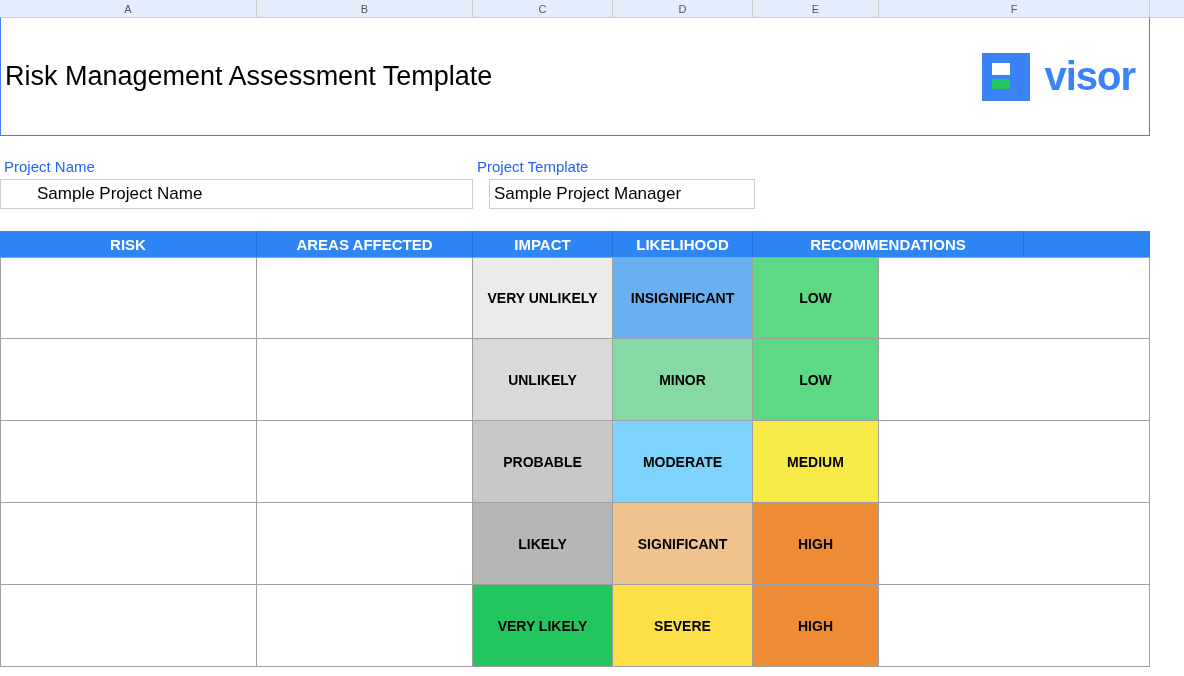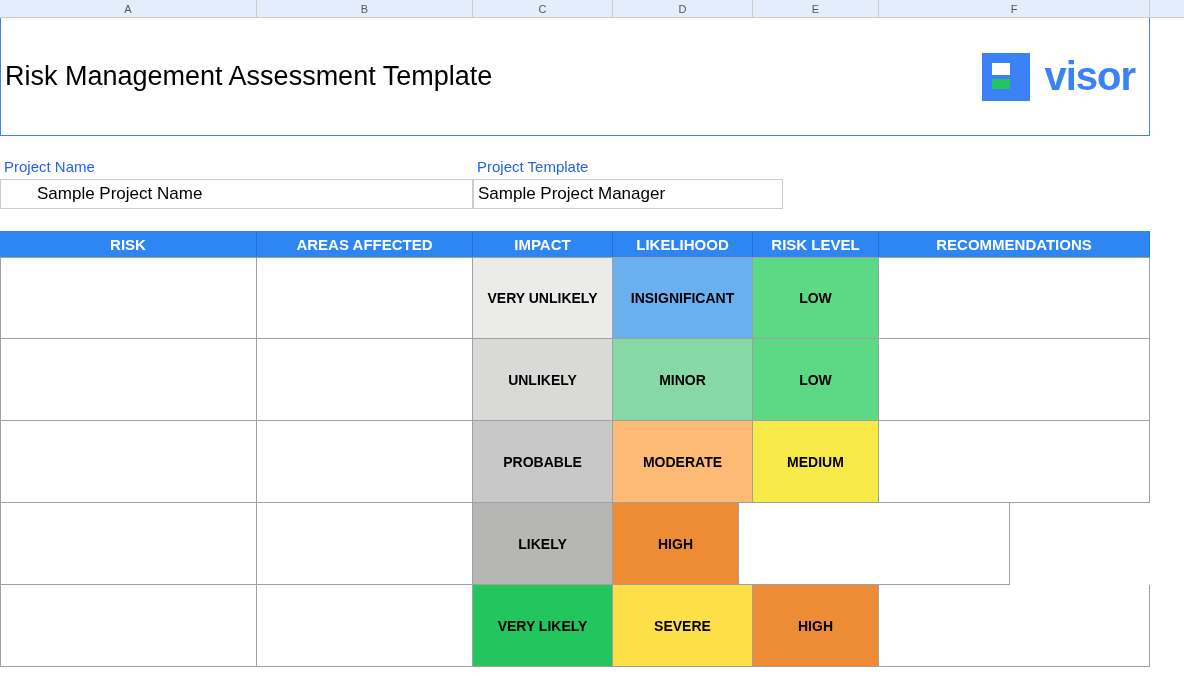--- a/index.html
+++ b/index.html
@@ -23,42 +23,42 @@
     .logo-text { font-size: 40px; font-weight: 600; color: #3b82f6; letter-spacing: -1px; }
 
     .spacer-18 { height: 18px; }
 
     .label-row, .value-row { display: flex; }
     .label-cell { font-size: 15px; color: #2563eb; padding: 4px 4px; }
     .label-cell.project-name { width: 473px; }
     .label-cell.project-manager { width: 280px; }
     .value-cell { font-size: 17px; color: #000; padding: 4px 4px; border: 1px solid #ccc; height: 30px; display: flex; align-items: center; }
     .value-cell.project-name { width: 473px; padding-left: 36px; }
-    .value-cell.project-manager { width: 310px; margin-left: 0px; }
+    .value-cell.project-manager { width: 266px; margin-left: 16px; }
 
     .spacer-22 { height: 22px; }
 
     .header-row { display: flex; background: #2e86f5; height: 26px; width: 1150px; }
     .header-cell { color: #fff; font-weight: 700; font-size: 15px; text-align: center; display: flex; align-items: center; justify-content: center; border-right: 1px solid #2570d4; }
 
     .data-row { display: flex; height: 82px; width: 1150px; }
     .data-cell { border: 1px solid #a0a0a0; border-top: none; display: flex; align-items: center; justify-content: center; font-weight: 700; font-size: 14px; color: #000; }
     .data-row:first-child .data-cell { border-top: 1px solid #a0a0a0; }
     .data-cell.col-a { border-left: 1px solid #a0a0a0; }
     .data-cell + .data-cell { border-left: none; }
 
     
     .c-ltgrey { background: #ebebea; }
     .c-grey1 { background: #d9d9d8; }
     .c-grey2 { background: #c8c8c8; }
     .c-grey3 { background: #b6b6b5; }
     .c-grey4 { background: #22c55e; text-align: right; }
     .c-blue  { background: #6aaff0; }
     .c-mint  { background: #86d8a4; }
-    .c-yellow{ background: #fdba74; }
+    .c-yellow{ background: #7dd3fc; }
     .c-peach { background: #efc28e; }
     .c-pink  { background: #fde047; }
     .c-green { background: #5dd985; }
     .c-yellowd { background: #f7e947; }
     .c-orange { background: #ee8c35; }
   </style>
 </head>
 <body>
 
 <div class="col-header-row">
@@ -89,21 +89,20 @@
   <div class="value-cell project-manager">Sample Project Manager</div>
 </div>
 
 <div class="spacer-22"></div>
 
 <div class="header-row">
   <div class="header-cell col-a">RISK</div>
   <div class="header-cell col-b">AREAS AFFECTED</div>
   <div class="header-cell col-c">IMPACT</div>
   <div class="header-cell col-d">LIKELIHOOD</div>
-  <div class="header-cell col-e">RISK LEVEL</div>
   <div class="header-cell col-f">RECOMMENDATIONS</div>
 </div>
 
 <div id="rows-container">
     <div class="data-row">
       <div class="data-cell col-a" style="border-top: 1px solid rgb(160, 160, 160);"></div>
       <div class="data-cell col-b" style="border-top: 1px solid rgb(160, 160, 160); border-left: none;"></div>
       <div class="data-cell col-c c-ltgrey" style="border-top: 1px solid rgb(160, 160, 160); border-left: none;">VERY UNLIKELY</div>
       <div class="data-cell col-d c-blue" style="border-top: 1px solid rgb(160, 160, 160); border-left: none;">INSIGNIFICANT</div>
       <div class="data-cell col-e c-green" style="border-top: 1px solid rgb(160, 160, 160); border-left: none;">LOW</div>
@@ -122,20 +121,21 @@
       <div class="data-cell col-b" style="border-left: none;"></div>
       <div class="data-cell col-c c-grey2" style="border-left: none;">PROBABLE</div>
       <div class="data-cell col-d c-yellow" style="border-left: none;">MODERATE</div>
       <div class="data-cell col-e c-yellowd" style="border-left: none;">MEDIUM</div>
       <div class="data-cell col-f" style="border-left: none;"></div>
     </div>
     <div class="data-row">
       <div class="data-cell col-a"></div>
       <div class="data-cell col-b" style="border-left: none;"></div>
       <div class="data-cell col-c c-grey3" style="border-left: none;">LIKELY</div>
+      <div class="data-cell col-d c-peach" style="border-left: none;">SIGNIFICANT</div>
       <div class="data-cell col-e c-orange" style="border-left: none;">HIGH</div>
       <div class="data-cell col-f" style="border-left: none;"></div>
     </div>
     <div class="data-row">
       <div class="data-cell col-a"></div>
       <div class="data-cell col-b" style="border-left: none;"></div>
       <div class="data-cell col-c c-grey4" style="border-left: none;">VERY LIKELY</div>
       <div class="data-cell col-d c-pink" style="border-left: none;">SEVERE</div>
       <div class="data-cell col-e c-orange" style="border-left: none;">HIGH</div>
       <div class="data-cell col-f" style="border-left: none;"></div>

